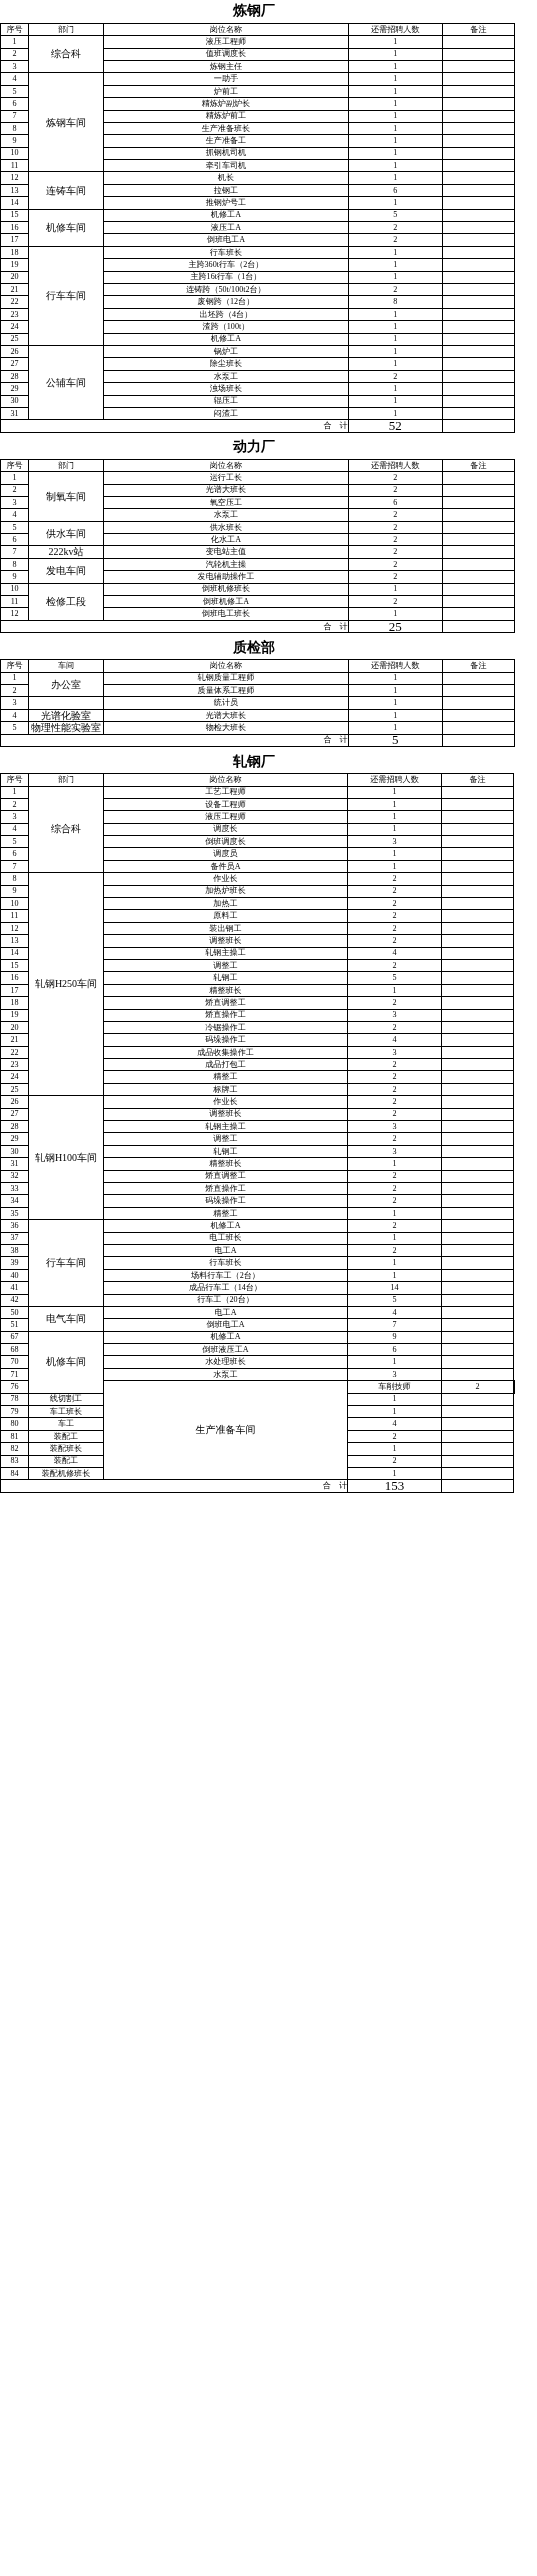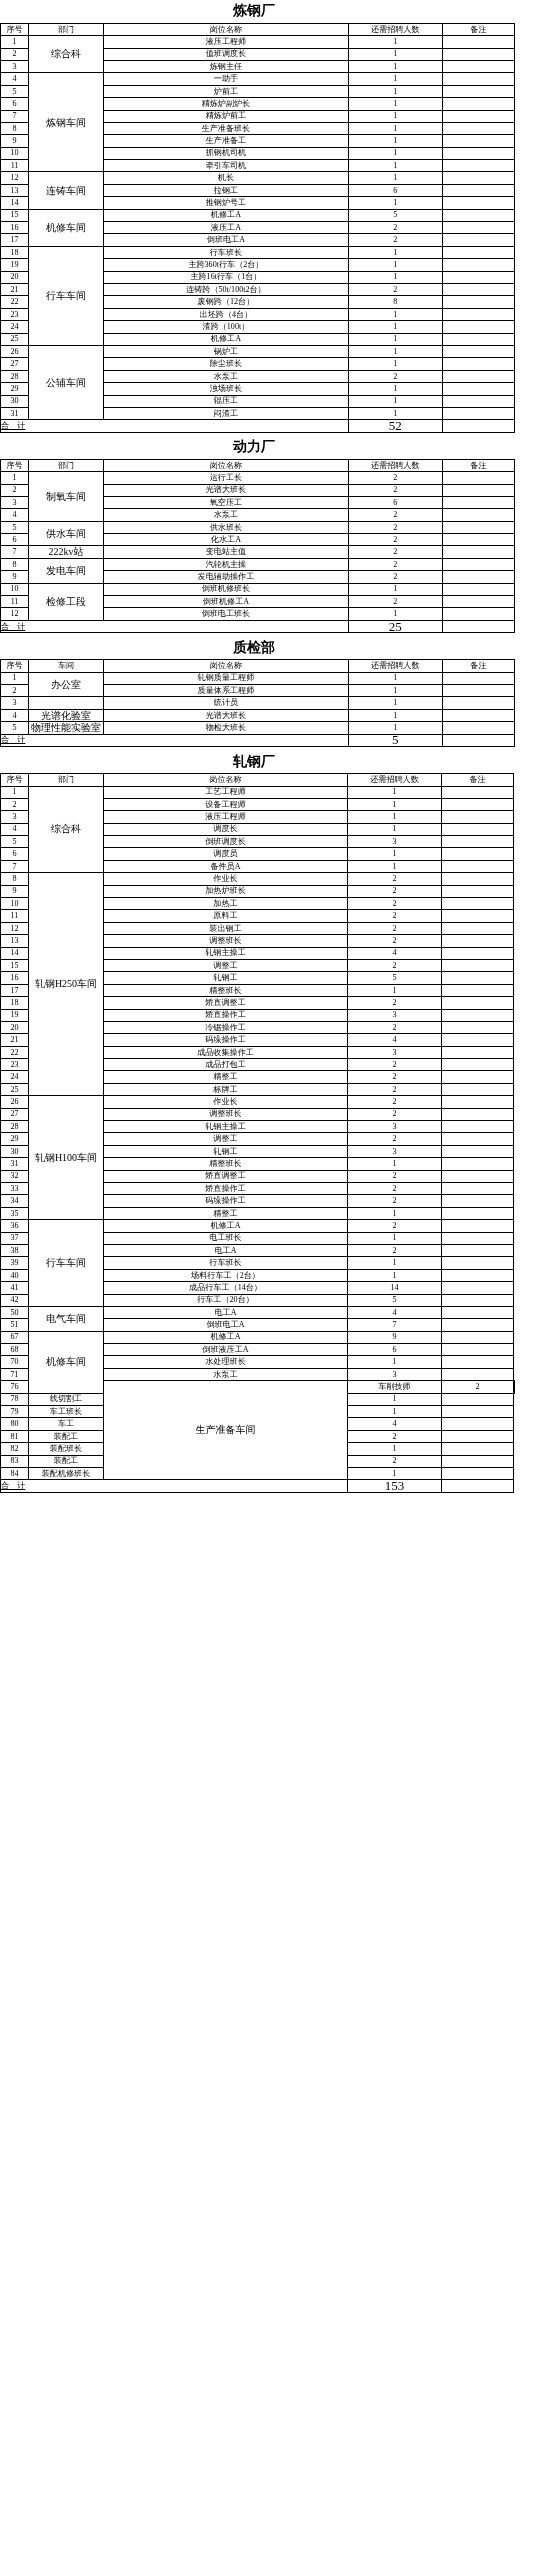--- a/index.html
+++ b/index.html
@@ -39,21 +39,21 @@
     overflow:hidden;
     white-space:nowrap;
   }
   thead td{font-weight:normal;}
   .col-idx{width:28px;}
   .col-dept{width:75px;}
   .col-post{width:244px;}
   .col-num{width:94px;}
   .col-note{width:72px;}
   .total-row td{font-weight:normal;}
-  .total-label{text-align:left;text-decoration:underline;}
+  .total-label{text-align:right;}
   .total-val{font-weight:bold;font-size:13px;margin-left:36px;}
   .dept-cell{font-size:10px;font-family:Liberation Serif, serif;}
   .watermark{
     text-align:right;
     font-size:7.3px;
     color:#b9b9b9;
     padding:1.6px 13px 4.9px 0;
     letter-spacing:0.8px;
     font-family:"Liberation Sans","DejaVu Sans",sans-serif;
   }

